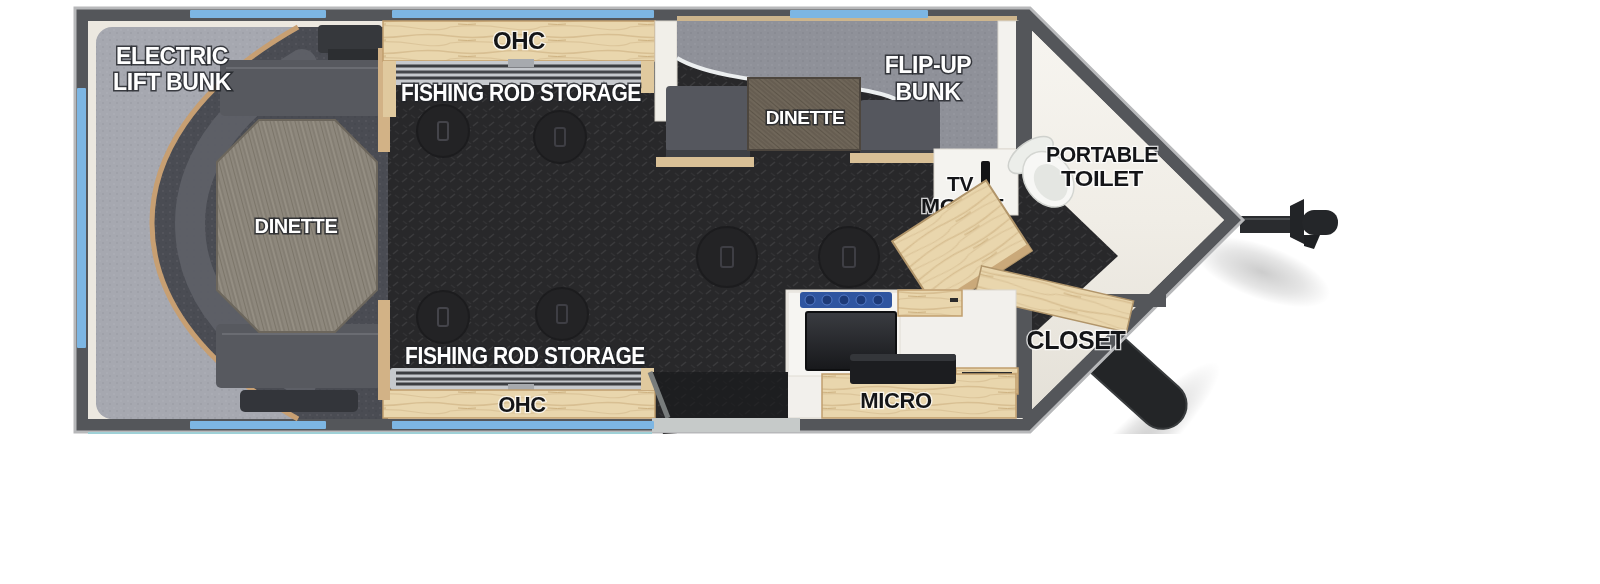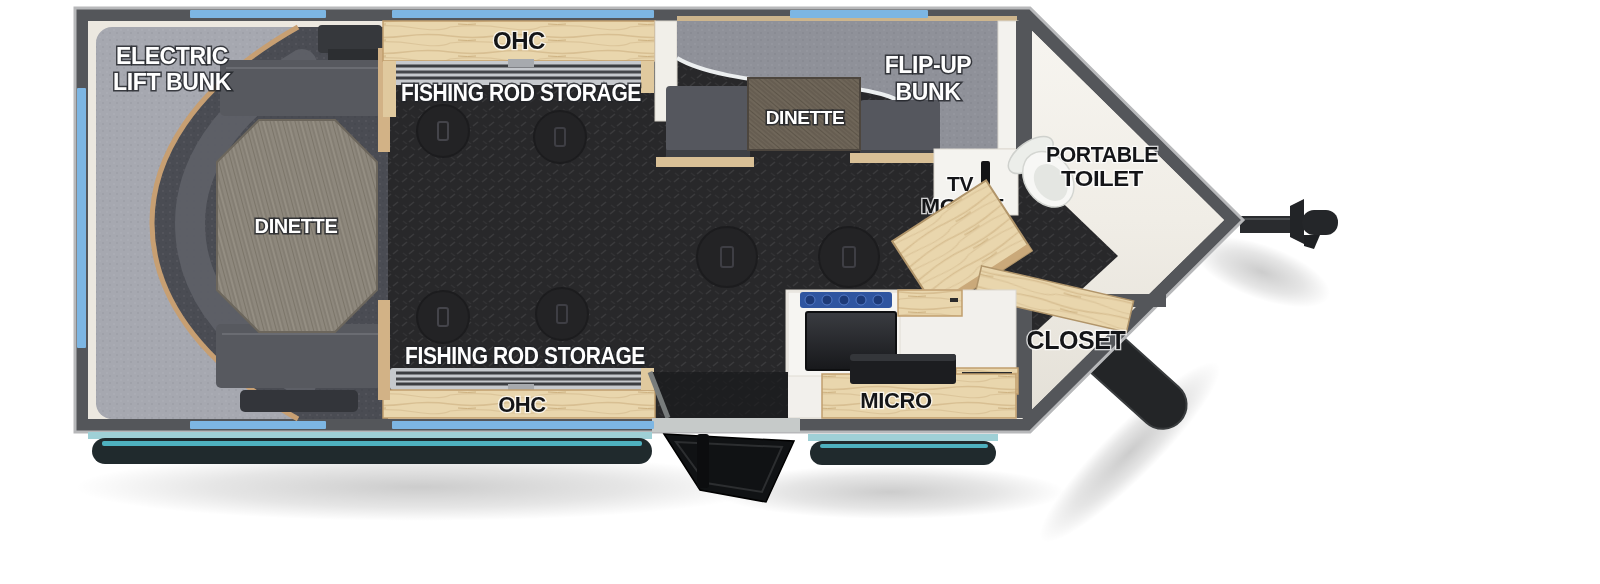--- a/index.html
+++ b/index.html
@@ -1,16 +1,16 @@
 <!DOCTYPE html>
 <html><head>
 <meta charset="utf-8">
 <style>
   html,body{margin:0;padding:0;background:#ffffff;}
-  .stage{position:relative;width:1600px;height:584px;background:#ffffff;overflow:hidden;}
+  .stage{position:relative;width:1600px;height:434px;background:#ffffff;overflow:hidden;}
   svg{display:block;}
   text{font-family:"Liberation Sans","DejaVu Sans",sans-serif;text-anchor:middle;}
   .lblW{font-weight:700;fill:#ffffff;paint-order:stroke;stroke:rgba(33,35,40,0.82);stroke-width:3px;letter-spacing:-0.4px;}
   .lblB{font-weight:700;fill:#141518;paint-order:stroke;stroke:rgba(255,255,255,0.78);stroke-width:2.6px;letter-spacing:-0.4px;}
 </style>
 </head>
 <body>
 
 <div class="stage">
 <svg width="1600" height="584" viewBox="0 0 1600 584">

